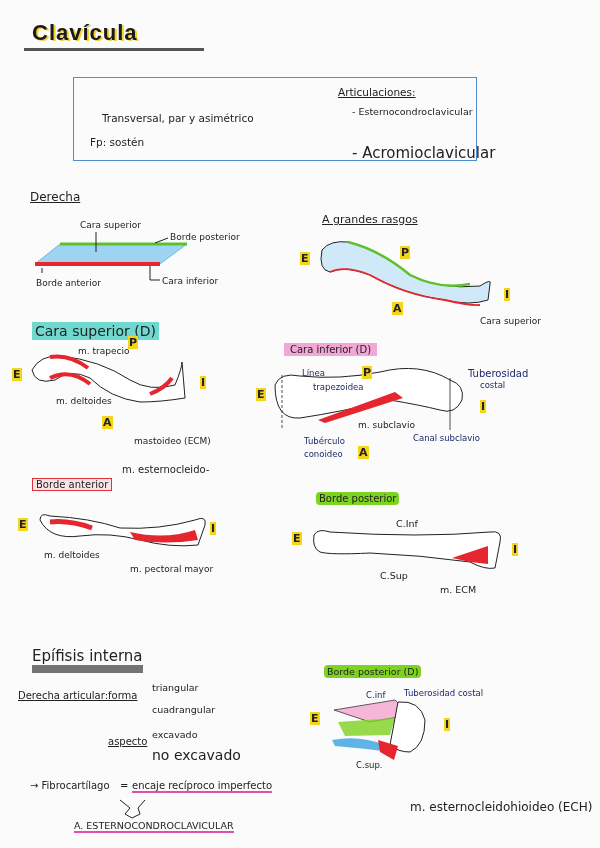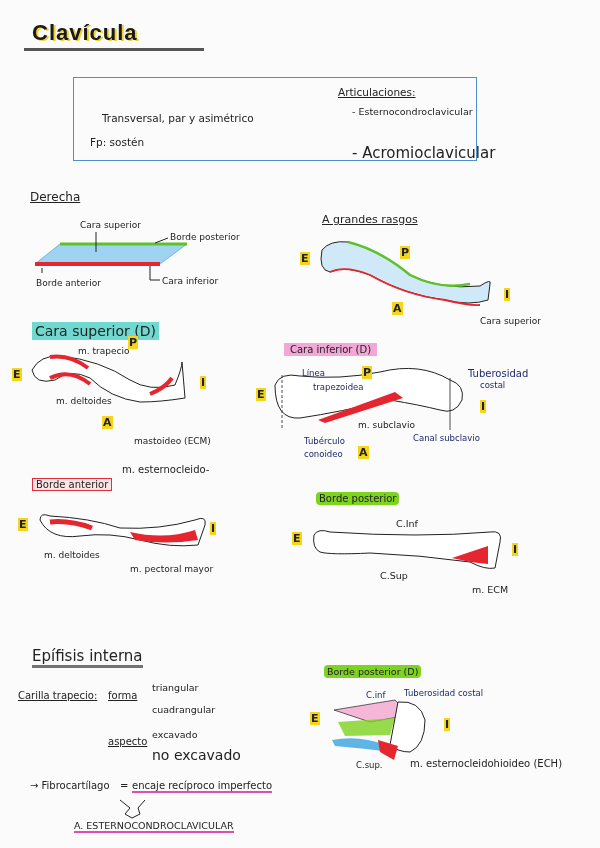--- a/index.html
+++ b/index.html
@@ -12,21 +12,21 @@
            font-family:"Liberation Sans", sans-serif; text-shadow:2px 1px 0 #f2d22e; }
   .title-line { left:24px; top:48px; width:180px; height:3px; background:#555; }
   .infobox { left:73px; top:77px; width:402px; height:82px; border:1.5px solid #4d8fcf; }
   .box-line { font-size:10.5px; }
   .hl-yellow { background:#f5d51c; padding:0 1px; font-weight:bold; font-size:11px; }
   .lbl-cyan { background:#6fd9d0; padding:1px 3px; }
   .lbl-pink { background:#f2a7d6; padding:1px 6px; }
   .lbl-green { background:#7ed321; padding:1px 3px; border-radius:4px; }
   .lbl-red-box { border:1.5px solid #e0303a; padding:0 3px; background:#fbe4e6; }
   .u { text-decoration:underline; }
-  .under-yellow { border-bottom:3px solid #737373; }
+  .under-yellow { border-bottom:8px solid #737373; }
   .under-pink { border-bottom:2px solid #e04fb0; }
   svg { position:absolute; overflow:visible; }
 </style>
 </head>
 <body>
 
 <div class="abs title">Clavícula</div>
 <div class="abs title-line"></div>
 
 <div class="abs infobox">
@@ -113,24 +113,24 @@
 
 <div class="abs hw lbl-green" style="left:316px;top:492px;font-size:10px;">Borde posterior</div>
 <svg style="left:0;top:0;" width="600" height="848">
   <path d="M314,535 Q318,528 330,532 Q420,538 490,532 Q503,530 500,542 L495,568 Q485,570 470,562 Q420,555 370,553 Q330,555 320,552 Q312,548 314,535 Z" fill="#fff" stroke="#222" stroke-width="1"></path>
   <polygon points="452,558 488,546 488,564 470,562" fill="#e5262e"></polygon>
 </svg>
 <div class="abs hl-yellow" style="left:292px;top:532px;">E</div>
 <div class="abs hl-yellow" style="left:512px;top:543px;">I</div>
 <div class="abs hw" style="left:396px;top:518px;font-size:9.5px;">C.Inf</div>
 <div class="abs hw" style="left:380px;top:570px;font-size:9.5px;">C.Sup</div>
-<div class="abs hw" style="left:440px;top:584px;font-size:9.5px;margin-left:32px;">m. ECM</div>
+<div class="abs hw" style="left:440px;top:584px;font-size:9.5px;">m. ECM</div>
 
 <div class="abs hw under-yellow" style="left:32px;top:647px;font-size:15px;">Epífisis interna</div>
-<div class="abs hw u" style="left:18px;top:690px;font-size:10px;">Carilla trapecio:</div>
+<div class="abs hw u" style="left:18px;top:690px;font-size:10px;">Derecha articular:</div>
 <div class="abs hw u" style="left:108px;top:690px;font-size:10px;">forma</div>
 <div class="abs hw" style="left:152px;top:682px;font-size:9.5px;">triangular</div>
 <div class="abs hw" style="left:152px;top:704px;font-size:9.5px;">cuadrangular</div>
 <div class="abs hw u" style="left:108px;top:736px;font-size:10px;">aspecto</div>
 <div class="abs hw" style="left:152px;top:729px;font-size:9.5px;">excavado</div>
 <div class="abs hw" style="left:152px;top:747px;font-size:14px;">no excavado</div>
 <div class="abs hw" style="left:30px;top:780px;font-size:10px;">→ Fibrocartílago</div>
 <div class="abs hw" style="left:120px;top:780px;font-size:10px;">=</div>
 <div class="abs hw under-pink" style="left:132px;top:780px;font-size:10px;">encaje recíproco imperfecto</div>
 <svg style="left:0;top:0;" width="600" height="848">
@@ -144,13 +144,13 @@
   <polygon points="338,722 395,718 390,735 345,736" fill="#7ed321" opacity="0.8"></polygon>
   <path d="M332,740 Q360,735 385,745 L392,752 Q360,748 335,746 Z" fill="#5fb4e6"></path>
   <path d="M398,702 Q420,700 425,720 Q425,745 410,752 Q398,752 390,745 Z" fill="#fff" stroke="#222" stroke-width="1"></path>
   <polygon points="378,740 398,746 394,760 380,752" fill="#e5262e"></polygon>
 </svg>
 <div class="abs hl-yellow" style="left:310px;top:712px;">E</div>
 <div class="abs hl-yellow" style="left:444px;top:718px;">I</div>
 <div class="abs hw hw-blue" style="left:366px;top:690px;font-size:8.5px;">C.inf</div>
 <div class="abs hw hw-blue" style="left:404px;top:688px;font-size:8.5px;">Tuberosidad costal</div>
 <div class="abs hw" style="left:356px;top:760px;font-size:8.5px;">C.sup.</div>
-<div class="abs hw" style="left:410px;top:758px;font-size:10px;">m. esternocleidohioideo (ECH)</div>
+<div class="abs hw" style="left:410px;top:800px;font-size:12px;">m. esternocleidohioideo (ECH)</div>
 
 </body></html>

